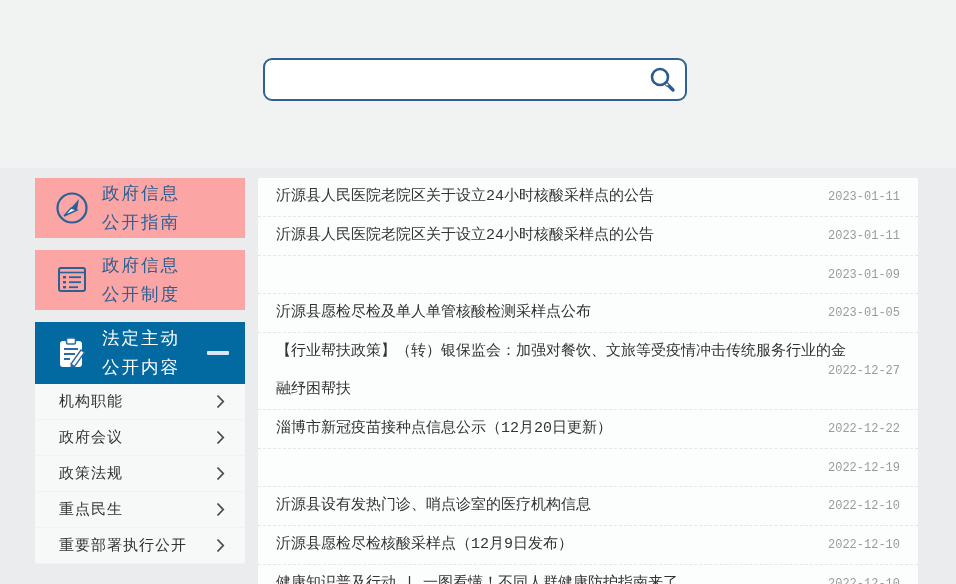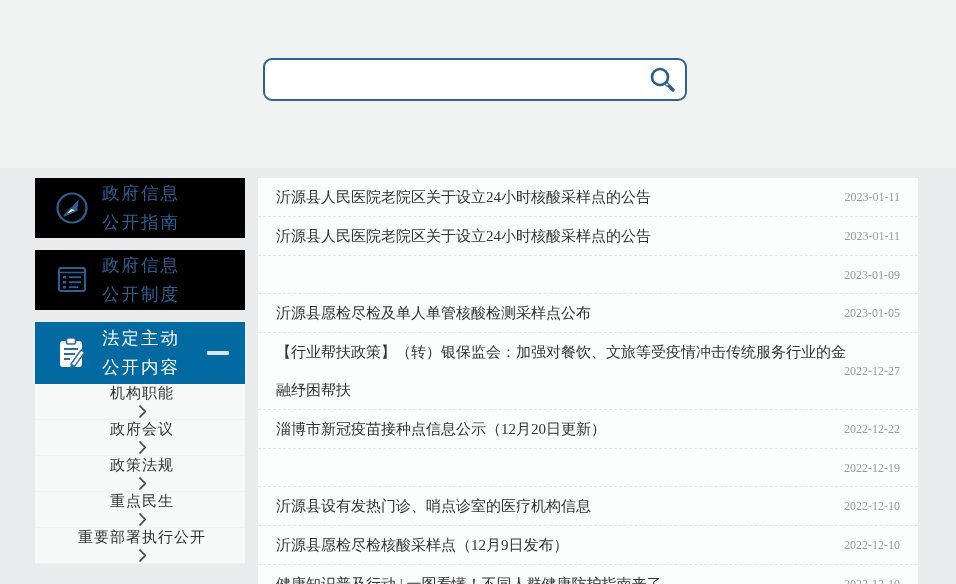--- a/index.html
+++ b/index.html
@@ -22,44 +22,43 @@
     font-family:"Liberation Serif","DejaVu Serif",serif;
   }
   .search-btn{
     border:none;background:transparent;padding:0 8px 0 0;cursor:pointer;
     display:flex;align-items:center;
   }
 
   
   .sidebar{position:absolute;left:35px;top:178px;width:210px;}
   .side-card{
-    height:60px;margin-bottom:12px;background:#000000;
+    height:60px;margin-bottom:12px;background:#fca5a5;
     display:flex;align-items:center;padding-left:13px;box-sizing:border-box;
     cursor:pointer;position:relative;
   }
   .side-card .icon-box{width:48px;display:flex;align-items:center;justify-content:center;flex:0 0 48px;}
   .side-card .card-label{margin-left:6px;font-size:17.5px;line-height:29px;color:#2b6094;letter-spacing:2px;}
   .side-card.active{height:62px;margin-bottom:0;background:#0369a1;}
   .side-card.active .card-label{color:#ffffff;}
   .minus-bar{position:absolute;right:16px;top:29px;width:22px;height:4px;background:#d9e7f4;border-radius:1px;}
 
   .submenu{background:#f7f8f8;}
   .submenu-item{
     height:36px;display:flex;align-items:center;justify-content:space-between;
     padding:0 20px 0 24px;cursor:pointer;border-bottom:1px solid #f1f2f2;
     box-sizing:border-box;
-    flex-direction:column;
   }
   .submenu-item .mi-label{font-size:15px;color:#333;letter-spacing:1px;}
 
   
   .news{position:absolute;left:258px;top:178px;width:660px;background:#fcfdfd;}
   .news-row{
     position:relative;min-height:38px;box-sizing:border-box;
-    padding:0 60px 0 18px;border-bottom:1px dashed #e6e6e6;cursor:pointer;
+    padding:0 60px 0 18px;border-bottom:1px dashed #e6e6e6;cursor:pointer;font-family:Liberation Mono, monospace;
   }
   .news-title{
     display:block;font-size:15px;line-height:38px;color:#333;
   }
   .news-date{
     position:absolute;right:18px;top:50%;transform:translateY(-50%);
     font-size:12px;color:#9a9a9a;white-space:nowrap;
   }
 </style>
 </head>

